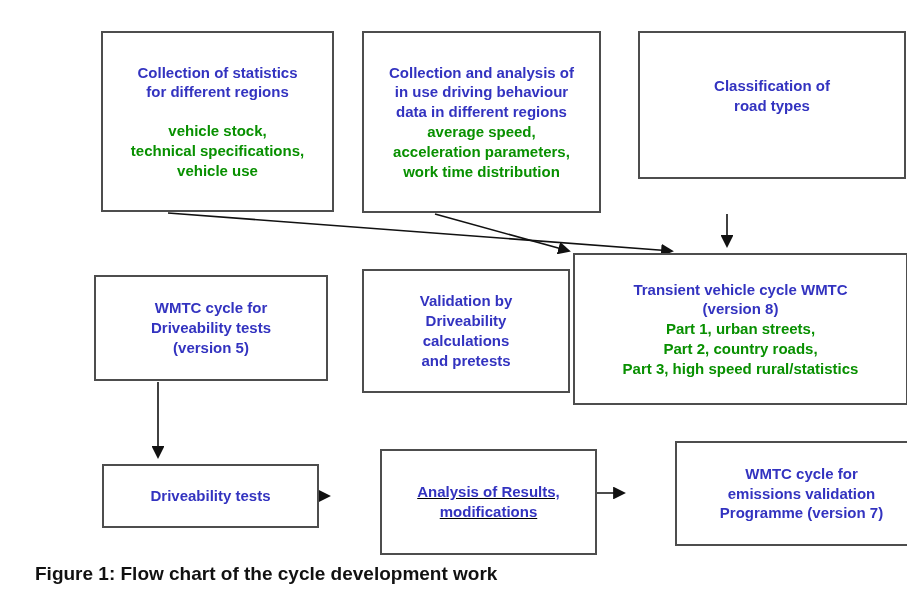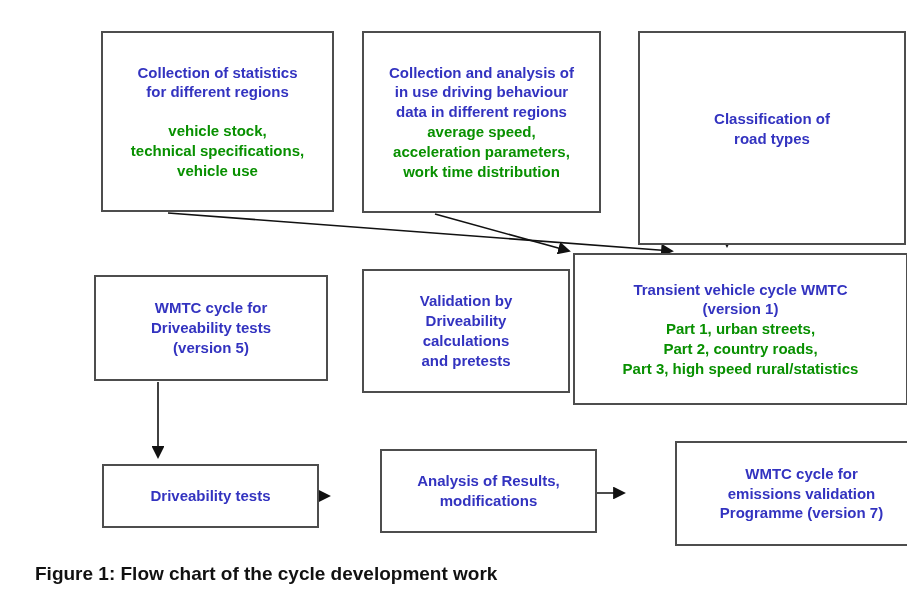--- a/index.html
+++ b/index.html
@@ -31,26 +31,26 @@
     font-weight:bold;
     font-size:15px;
     line-height:1.32;
     margin-left:44px;
   }
   .blue-text{color:var(--blue);white-space:pre-line;}
   .green-text{color:var(--green);white-space:pre-line;}
   .gap-below{margin-bottom:19px;}
   #box-stats      {left:57px;  top:31px;  width:233px; height:181px;}
   #box-driving    {left:318px; top:31px;  width:239px; height:182px;}
-  #box-roads      {left:594px; top:31px;  width:268px; height:214px;}
+  #box-roads      {left:594px; top:31px;  width:268px; height:148px;}
   #box-transient  {left:529px; top:253px; width:335px; height:152px;}
   #box-validation {left:318px; top:269px; width:208px; height:124px;}
   #box-wmtc5      {left:50px;  top:275px; width:234px; height:106px;}
   #box-driveability{left:58px; top:464px; width:217px; height:64px;}
-  #box-analysis   {left:336px; top:449px; width:217px; height:84px;}
+  #box-analysis   {left:336px; top:449px; width:217px; height:106px;text-decoration:underline;}
   #box-wmtc7      {left:631px; top:441px; width:253px; height:105px;}
   .caption{
     position:absolute;
     left:35px; top:563px;
     color:#111;
     font-weight:bold;
     font-size:19px;
   }
   svg.arrows{position:absolute;left:0;top:0;width:907px;height:601px;pointer-events:none;}
   svg.arrows line{stroke:var(--arrow);stroke-width:1.6;}
@@ -93,21 +93,21 @@
 work time distribution</div>
   </div>
 
   <div class="box" id="box-roads">
     <div class="blue-text gap-below">Classification of
 road types</div>
   </div>
 
   <div class="box" id="box-transient">
     <div class="blue-text">Transient vehicle cycle WMTC
-(version 1)</div>
+(version 8)</div>
     <div class="green-text">Part 1, urban streets,
 Part 2, country roads,
 Part 3, high speed rural/statistics</div>
   </div>
 
   <div class="box" id="box-validation">
     <div class="blue-text">Validation by
 Driveability
 calculations
 and pretests</div>

